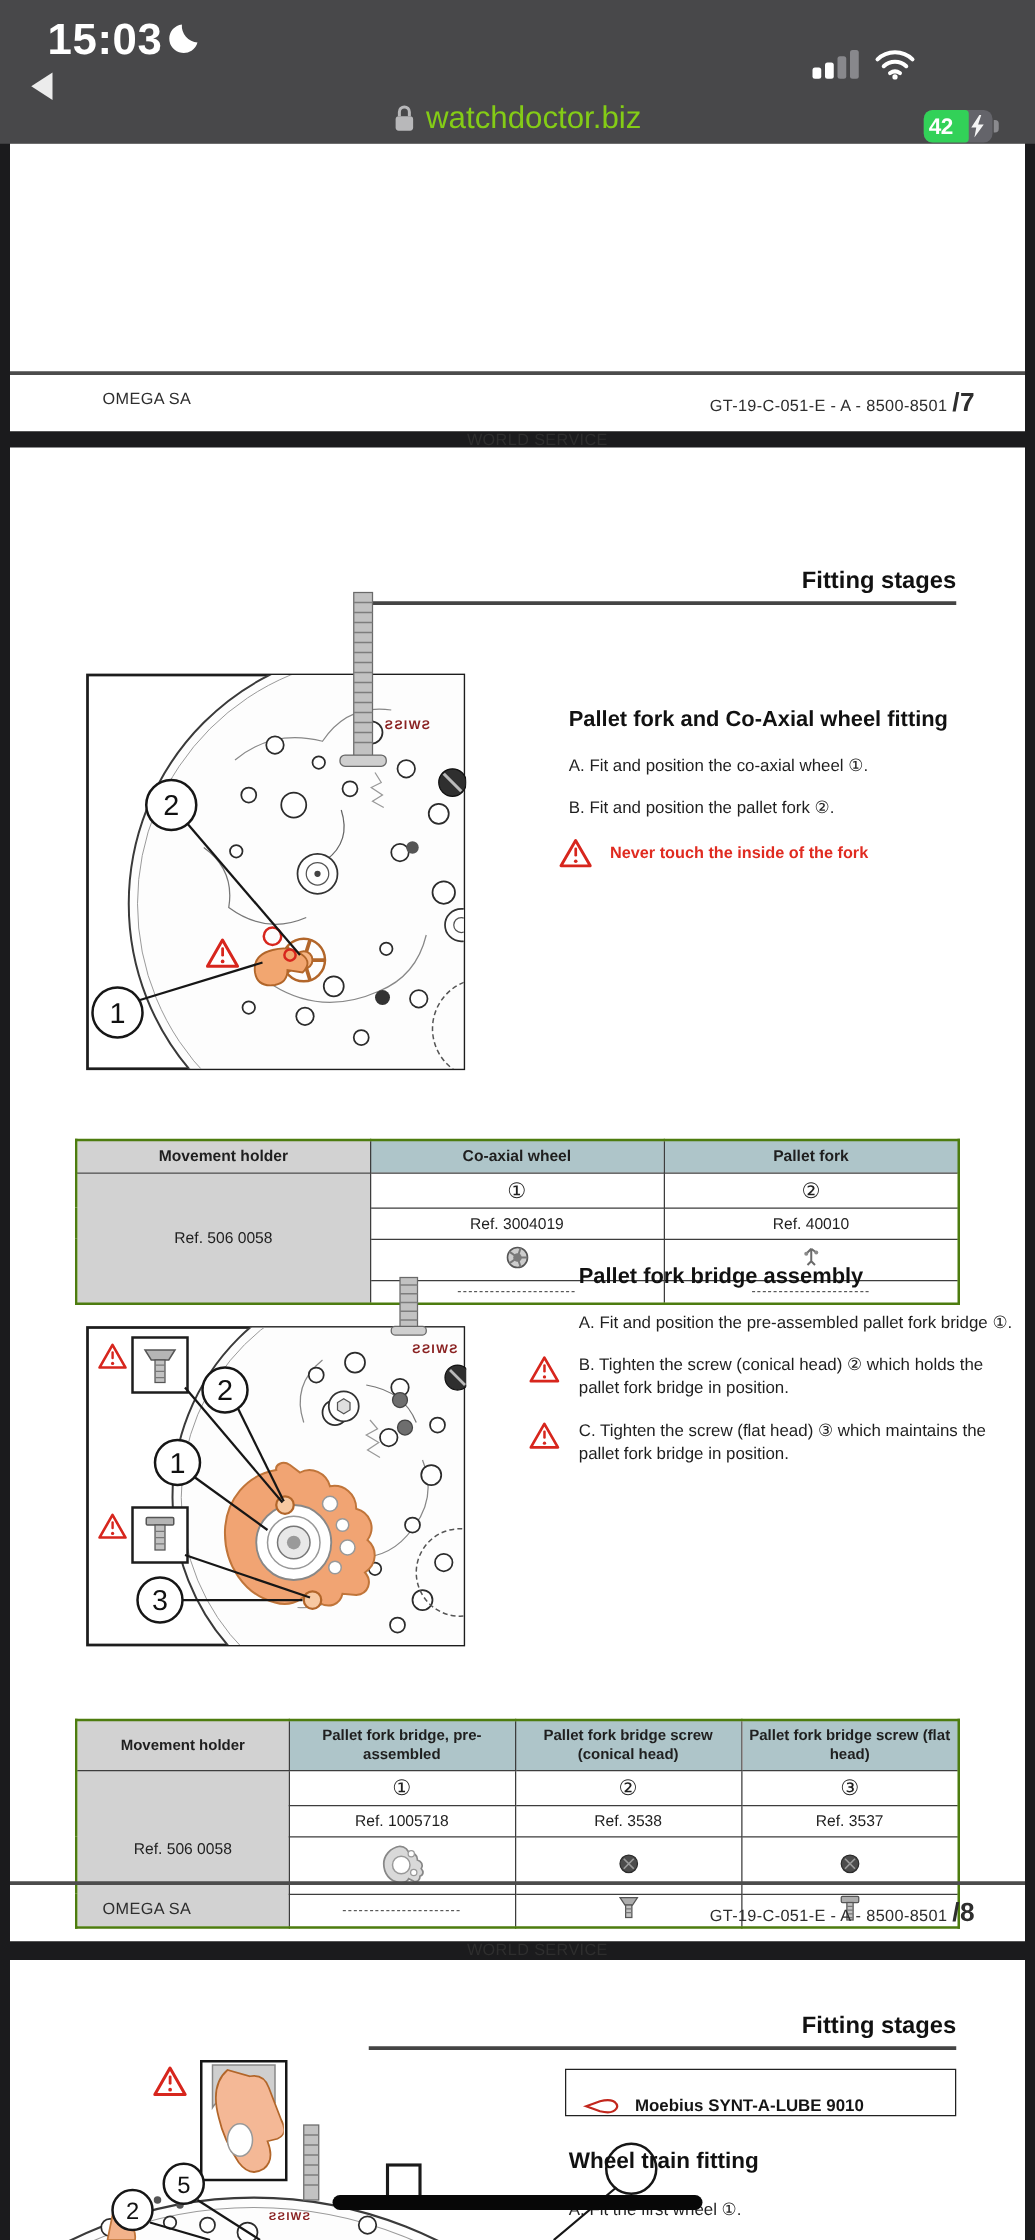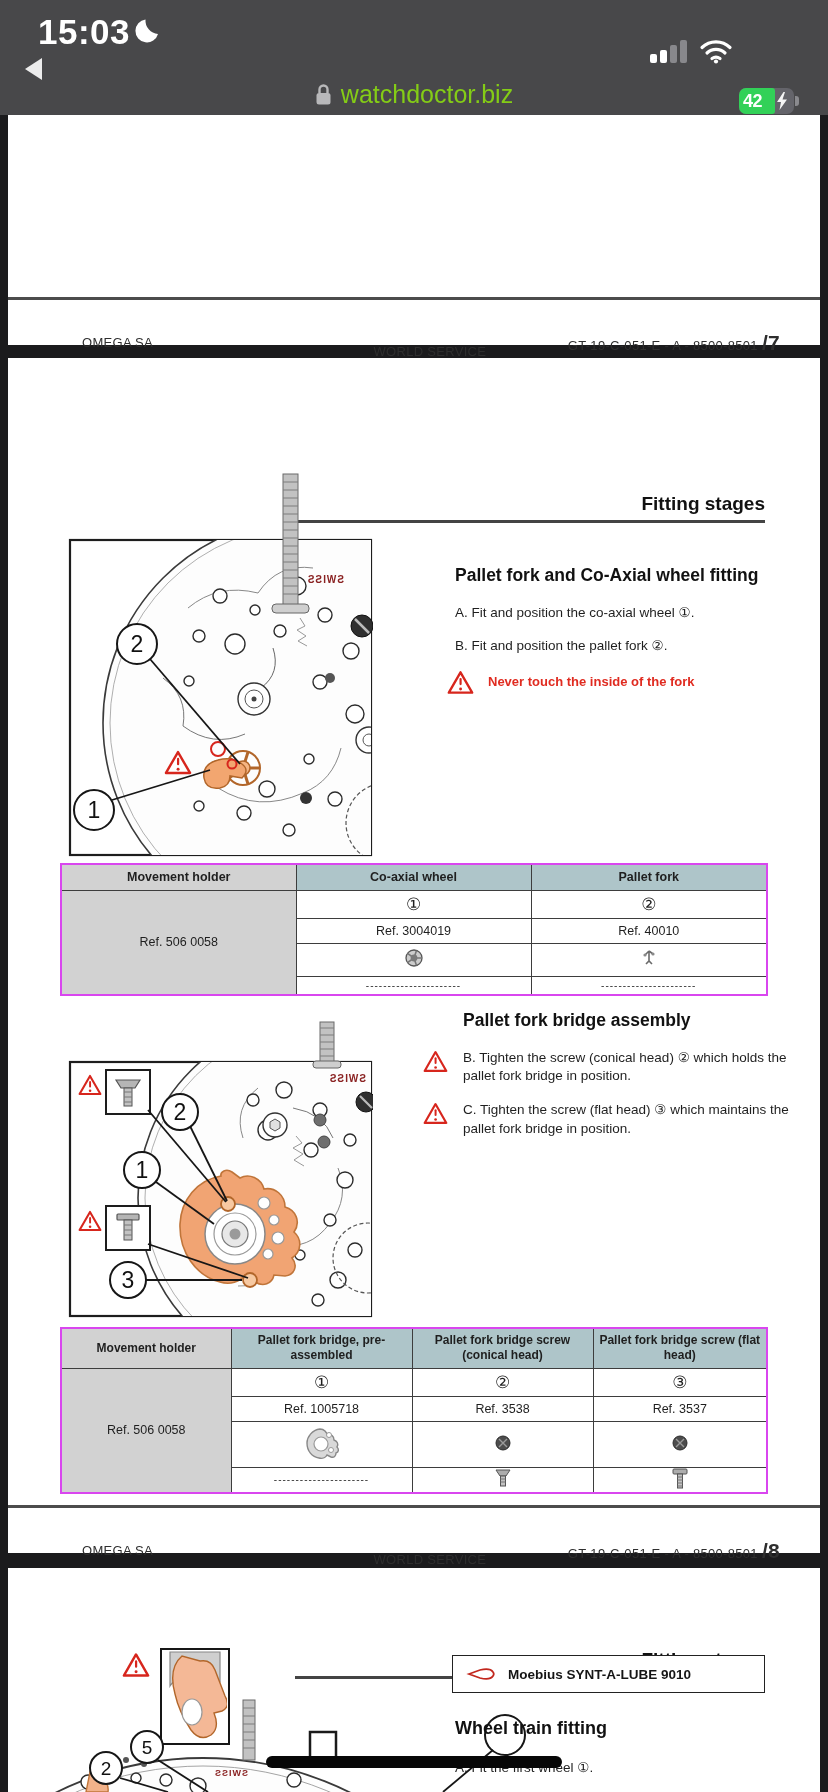--- a/index.html
+++ b/index.html
@@ -23,58 +23,58 @@
   .batt-cap{position:absolute;right:-5px;top:8px;width:4px;height:10px;background:#8a8a8e;border-radius:0 3px 3px 0;}
   .urlrow{position:absolute;left:0;top:80px;width:828px;display:flex;justify-content:center;align-items:center;gap:9px;}
   .urlrow span{font-size:25px;color:#84cc16;}
   
   .page{position:absolute;left:8px;width:812px;background:#fff;}
   .p1{top:115px;height:230px;}
   .p2{top:358px;height:1195px;}
   .p3{top:1568px;height:224px;overflow:hidden;}
   .pfoot{position:absolute;left:0;width:100%;}
   .pfoot .rule{height:3px;background:#4c4c4c;}
-  .frow{display:flex;align-items:center;padding:11px 40px 0 74px;font-size:13px;color:#2e2e2e;letter-spacing:.3px;gap:40px;}
+  .frow{display:flex;align-items:flex-start;padding:11px 40px 0 74px;font-size:13px;color:#2e2e2e;letter-spacing:.3px;gap:40px;}
   .frow .fl{width:210px;}
   .frow .fc{flex:1;text-align:center;margin-top:33px;}
   .frow .fr{white-space:nowrap;}
   .pnum{font-size:21px;font-weight:600;margin-left:4px;}
-  .fitting{position:absolute;left:287px;right:55px;text-align:right;font-size:19px;font-weight:bold;color:#111;margin-top:39px;}
+  .fitting{position:absolute;left:287px;right:55px;text-align:right;font-size:19px;font-weight:bold;color:#111;}
   .fline{margin-top:5px;height:2.5px;background:#444;}
   
   .secblock{position:absolute;width:350px;}
   .sectitle{font-size:17.5px;font-weight:bold;color:#111;margin-bottom:18px;}
   .step{font-size:13.5px;color:#1f1f1f;margin-bottom:15px;line-height:1.35;}
   .warnrow{display:flex;align-items:flex-start;gap:14px;margin-left:-8px;margin-top:14px;}
   .warntext{font-size:13px;font-weight:bold;color:#e02b20;padding-top:4px;}
   .s2step{position:relative;margin-bottom:16px;}
   .s2step .warnabs{position:absolute;left:-40px;top:1px;}
   
   table.parts{border-collapse:collapse;table-layout:fixed;}
   table.parts td{border:1.5px solid #3d3d3d;text-align:center;vertical-align:middle;
                  font-size:12.5px;color:#1f1f1f;padding:0 4px;overflow:hidden;}
-  table.parts{border:2px solid #d946ef;}
+  table.parts{border:2px solid #4d7c0f;margin-top:48px;}
   td.gray{background:#d2d2d2;}
   td.blue{background:#aec5c9;font-weight:bold;}
   td.hdr{font-weight:bold;}
   tr.th td{height:26px;}
   tr.num td{height:28px;font-size:17px;}
   tr.ref td{height:25px;}
   tr.icons td{height:33px;}
   tr.dash td{height:19px;font-size:10px;letter-spacing:1px;color:#333;white-space:nowrap;}
   .t2 tr.th td{height:40px;font-size:12px;line-height:1.25;}
   .t2 tr.icons td{height:46px;}
   .t2 tr.dash td{height:26px;}
   
   .diag{position:absolute;}
   .swiss{font-size:10px;font-weight:bold;fill:#8a2222;letter-spacing:1px;}
   .callout{fill:#fff;stroke:#161616;stroke-width:2;}
   .callout-txt{font-size:23px;fill:#111;text-anchor:middle;}
   
-  .moebius{position:absolute;display:flex;align-items:center;gap:12px;border:1.5px solid #222;
+  .moebius{position:absolute;display:flex;align-items:flex-end;gap:12px;border:1.5px solid #222;
            background:#fff;padding-left:13px;}
   .moebius span{font-size:13.5px;font-weight:bold;color:#151515;}
   .p3title{position:absolute;font-size:18px;font-weight:bold;color:#111;}
   .p3step{position:absolute;font-size:13.5px;color:#1f1f1f;}
   .insetbox{position:absolute;border:2.5px solid #161616;background:#fff;}
   .home-indicator{position:absolute;left:266px;top:1756px;width:296px;height:12px;border-radius:6px;background:#070707;z-index:40;}
 </style>
 </head>
 <body>
 
@@ -266,20 +266,21 @@
       </tr>
       <tr class="dash">
         <td>----------------------</td>
         <td>----------------------</td>
       </tr>
     </tbody>
       </table>
 
     <div class="secblock" style="left:455px;top:652px">
       <div class="sectitle">Pallet fork bridge assembly</div>
+      <div class="s2step step">A. Fit and position the pre-assembled pallet fork bridge ①.</div>
       <div class="s2step step">
         <span class="warnabs"><svg width="25" height="23" viewBox="0 0 30 27">
               <use href="#warn"></use>
             </svg></span>
         <span>B.</span>
         <span>Tighten the screw (conical head) ② which holds the pallet fork bridge in position.</span>
       </div>
       <div class="s2step step">
         <span class="warnabs"><svg width="25" height="23" viewBox="0 0 30 27">
               <use href="#warn"></use>

